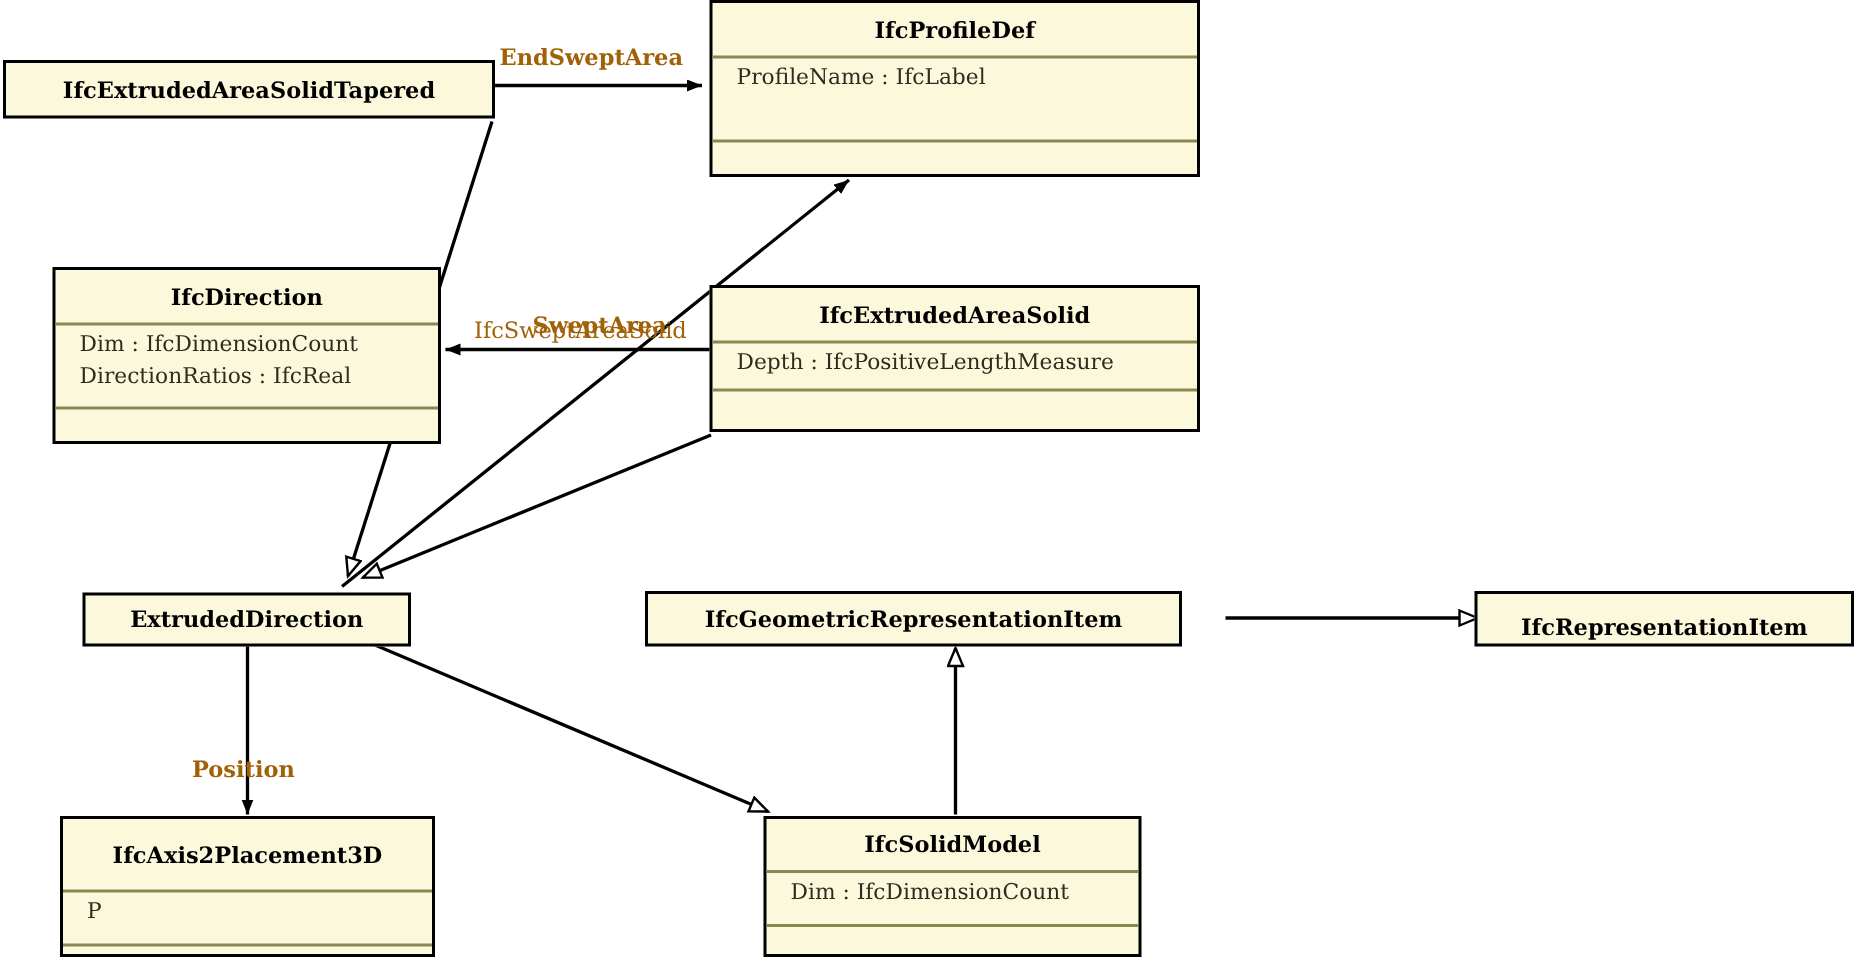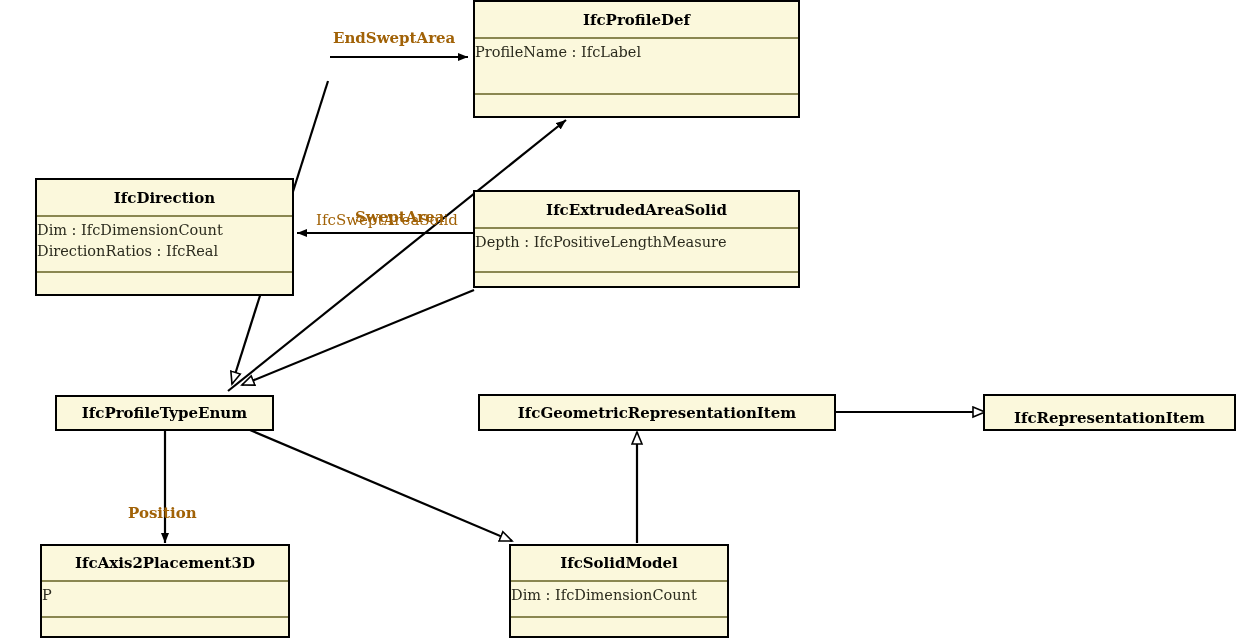--- a/index.html
+++ b/index.html
@@ -38,21 +38,21 @@
   .compartment.title {
     text-align: center;
     font-weight: bold;
     color: #000000;
     display: flex;
     align-items: center;
     justify-content: center;
   }
   .compartment.attrs {
     border-top: 2px solid #8a8751;
-    padding: 3px 14px 4px 0;
+    padding: 3px 14px 4px 16px;
     color: #2b2b1e;
   }
   .compartment.ops {
     border-top: 2px solid #8a8751;
   }
   .attr-line {
     white-space: nowrap;
     line-height: 1.42;
   }
   .edge-label {
@@ -92,67 +92,70 @@
 
     <line x1="817" y1="412" x2="985" y2="412" stroke="#000000" stroke-width="2.2" marker-end="url(#hollowTri)"></line>
 
     <line x1="165" y1="430" x2="165" y2="543" stroke="#000000" stroke-width="2.2" marker-end="url(#filledArrow)"></line>
 
     <line x1="250" y1="430" x2="512" y2="541" stroke="#000000" stroke-width="2.2" marker-end="url(#hollowTri)"></line>
 
     <line x1="637" y1="543" x2="637" y2="432" stroke="#000000" stroke-width="2.2" marker-end="url(#hollowTri)"></line>
   </svg>
 
+  <div class="uml-class" style="left:2px; top:40px; width:328px; height:39px;">
+    <div class="compartment title" style="flex:1; font-size:15px;">IfcExtrudedAreaSolidTapered</div>
+  </div>
 
   <div class="uml-class" style="left:473px; top:0px; width:327px; height:118px;">
     <div class="compartment title" style="height:35px; font-size:15px;">IfcProfileDef</div>
     <div class="compartment attrs" style="height:56px; font-size:14.5px;">
       <div class="attr-line">ProfileName : IfcLabel</div>
     </div>
     <div class="compartment ops" style="flex:1;"></div>
   </div>
 
   <div class="uml-class" style="left:35px; top:178px; width:259px; height:118px;">
     <div class="compartment title" style="height:35px; font-size:15px;">IfcDirection</div>
     <div class="compartment attrs" style="height:56px; font-size:14.5px;">
       <div class="attr-line">Dim : IfcDimensionCount</div>
       <div class="attr-line">DirectionRatios : IfcReal</div>
     </div>
     <div class="compartment ops" style="flex:1;"></div>
   </div>
 
   <div class="uml-class" style="left:473px; top:190px; width:327px; height:98px;">
     <div class="compartment title" style="height:35px; font-size:15px;">IfcExtrudedAreaSolid</div>
-    <div class="compartment attrs" style="height:44px; font-size:14.5px;">
+    <div class="compartment attrs" style="height:32px; font-size:14.5px;">
       <div class="attr-line">Depth : IfcPositiveLengthMeasure</div>
     </div>
     <div class="compartment ops" style="flex:1;"></div>
   </div>
 
   <div class="uml-class" style="left:55px; top:395px; width:219px; height:36px;">
-    <div class="compartment title" style="flex:1; font-size:15px;">IfcProfileTypeEnum</div>
+    <div class="compartment title" style="flex:1; font-size:15px;">ExtrudedDirection</div>
   </div>
 
-  <div class="uml-class" style="left:478px; top:394px; width:358px; height:37px;">
+  <div class="uml-class" style="left:430px; top:394px; width:358px; height:37px;">
     <div class="compartment title" style="flex:1; font-size:15px;">IfcGeometricRepresentationItem</div>
   </div>
 
   <div class="uml-class" style="left:983px; top:394px; width:253px; height:37px;">
     <div class="compartment title" style="flex:1; font-size:15px;margin-top:11px;">IfcRepresentationItem</div>
   </div>
 
   <div class="uml-class" style="left:40px; top:544px; width:250px; height:94px;">
-    <div class="compartment title" style="height:34px; font-size:15px;">IfcAxis2Placement3D</div>
+    <div class="compartment title" style="height:47px; font-size:15px;">IfcAxis2Placement3D</div>
     <div class="compartment attrs" style="height:36px; font-size:14.5px;">
       <div class="attr-line">P</div>
     </div>
     <div class="compartment ops" style="flex:1;"></div>
   </div>
 
-  <div class="uml-class" style="left:509px; top:544px; width:220px; height:94px;">
+  <div class="uml-class" style="left:509px; top:544px; width:252px; height:94px;">
     <div class="compartment title" style="height:34px; font-size:15px;">IfcSolidModel</div>
     <div class="compartment attrs" style="height:36px; font-size:14.5px;">
       <div class="attr-line">Dim : IfcDimensionCount</div>
     </div>
     <div class="compartment ops" style="flex:1;"></div>
   </div>
 
   <div class="edge-label bold" style="left:333px; top:29px; font-size:15px;">EndSweptArea</div>
 
   <div class="edge-label" style="left:316px; top:211px; font-size:15px;">IfcSweptAreaSolid</div>

